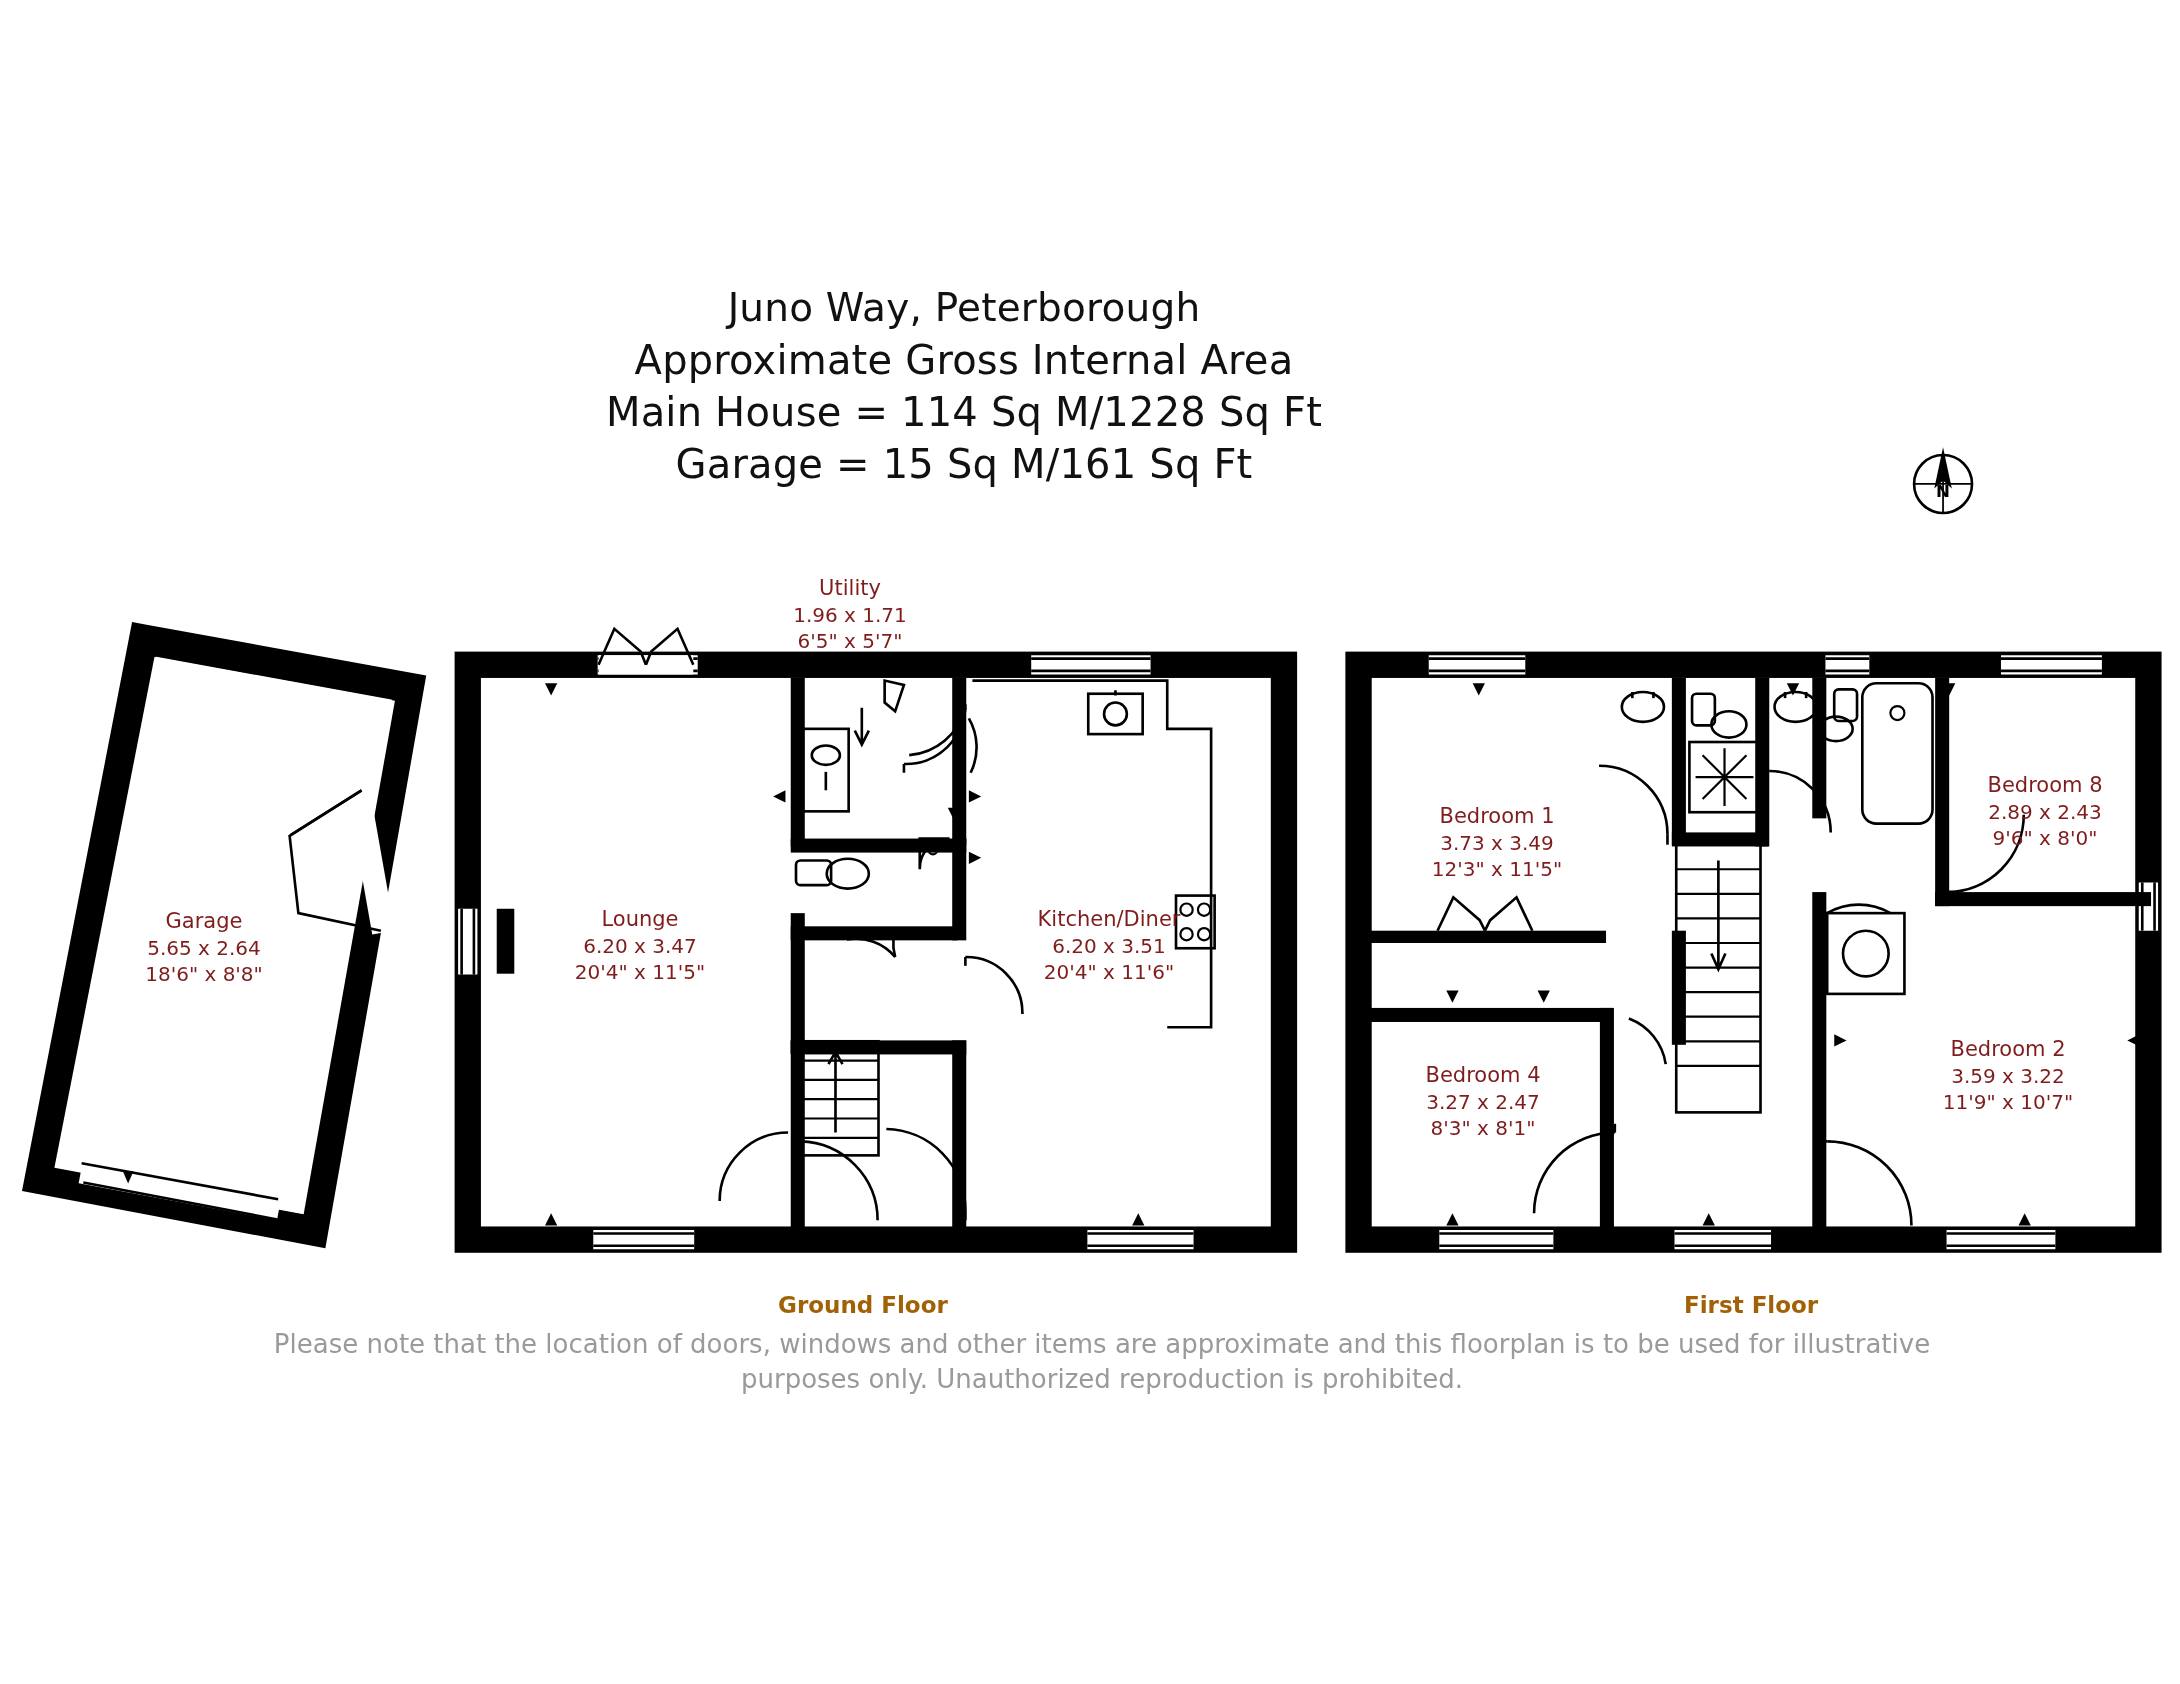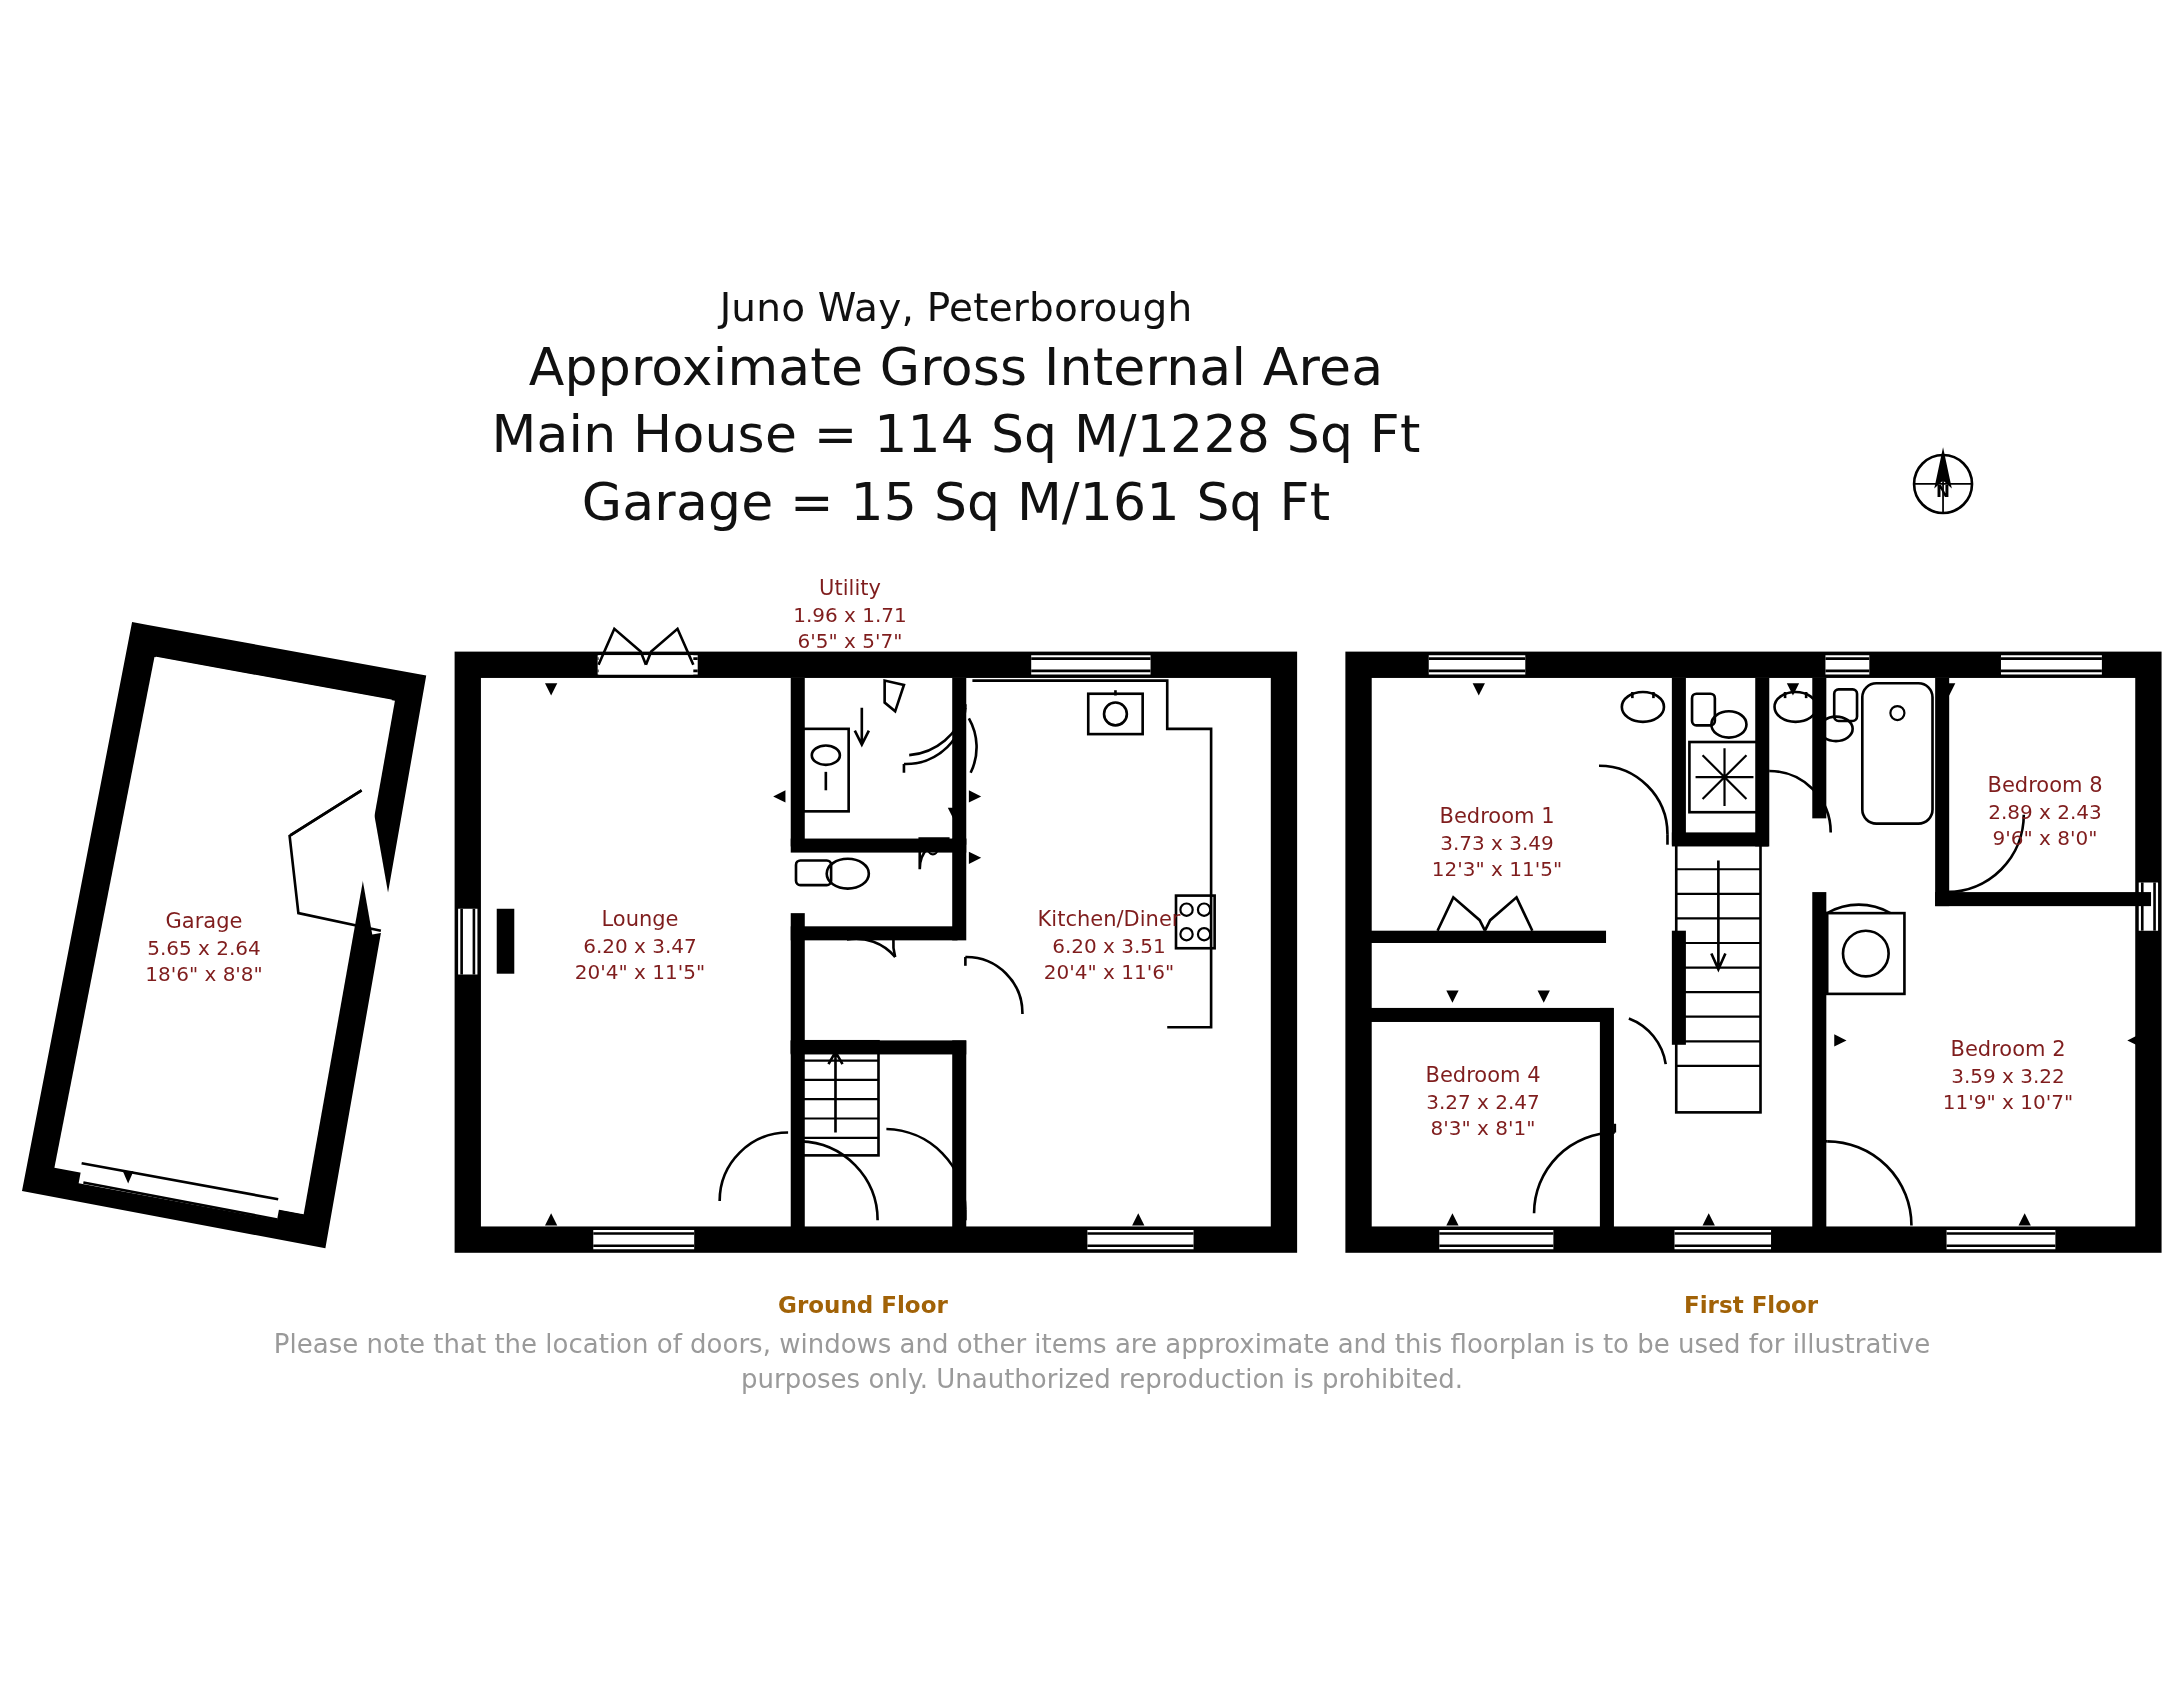--- a/index.html
+++ b/index.html
@@ -16,28 +16,28 @@
     overflow: hidden;
   }
   .page {
     position: absolute;
     inset: 0;
   }
 
   
   .title-block {
     position: absolute;
-    left: 4px;
+    left: 12px;
     top: 283px;
     width: 1904px;
     text-align: center;
     line-height: 1.30;
   }
   .title-block .tline {
-    font-size: 52px;
+    font-size: 40px;
     letter-spacing: 0.2px;
     color: #111;
     white-space: nowrap;
   }
   .title-block .tline.l1 { font-size: 39px; }
 
   
   .floor-caption {
     position: absolute;
     font-size: 23px;

